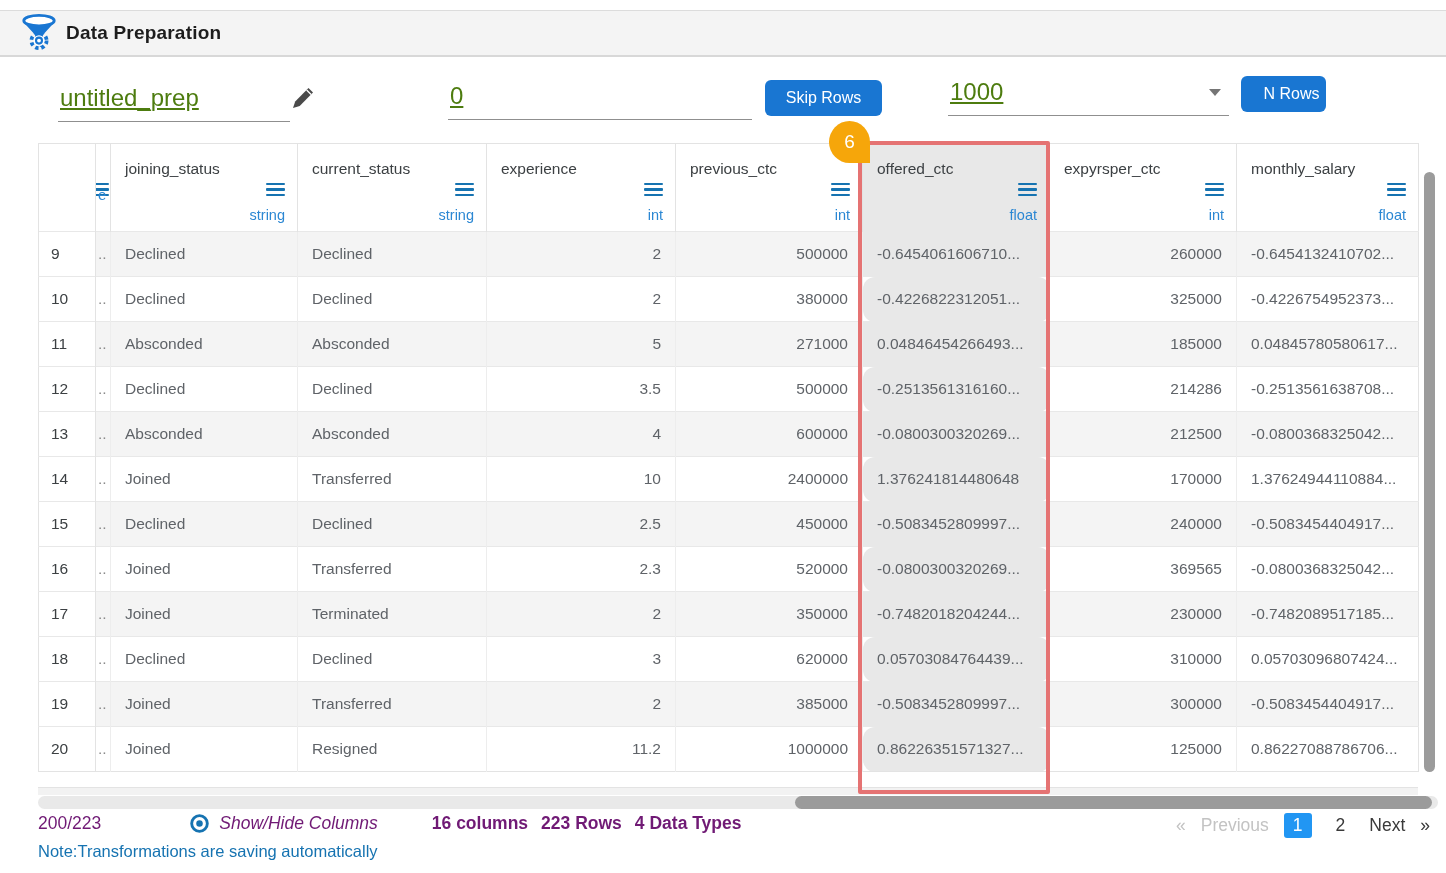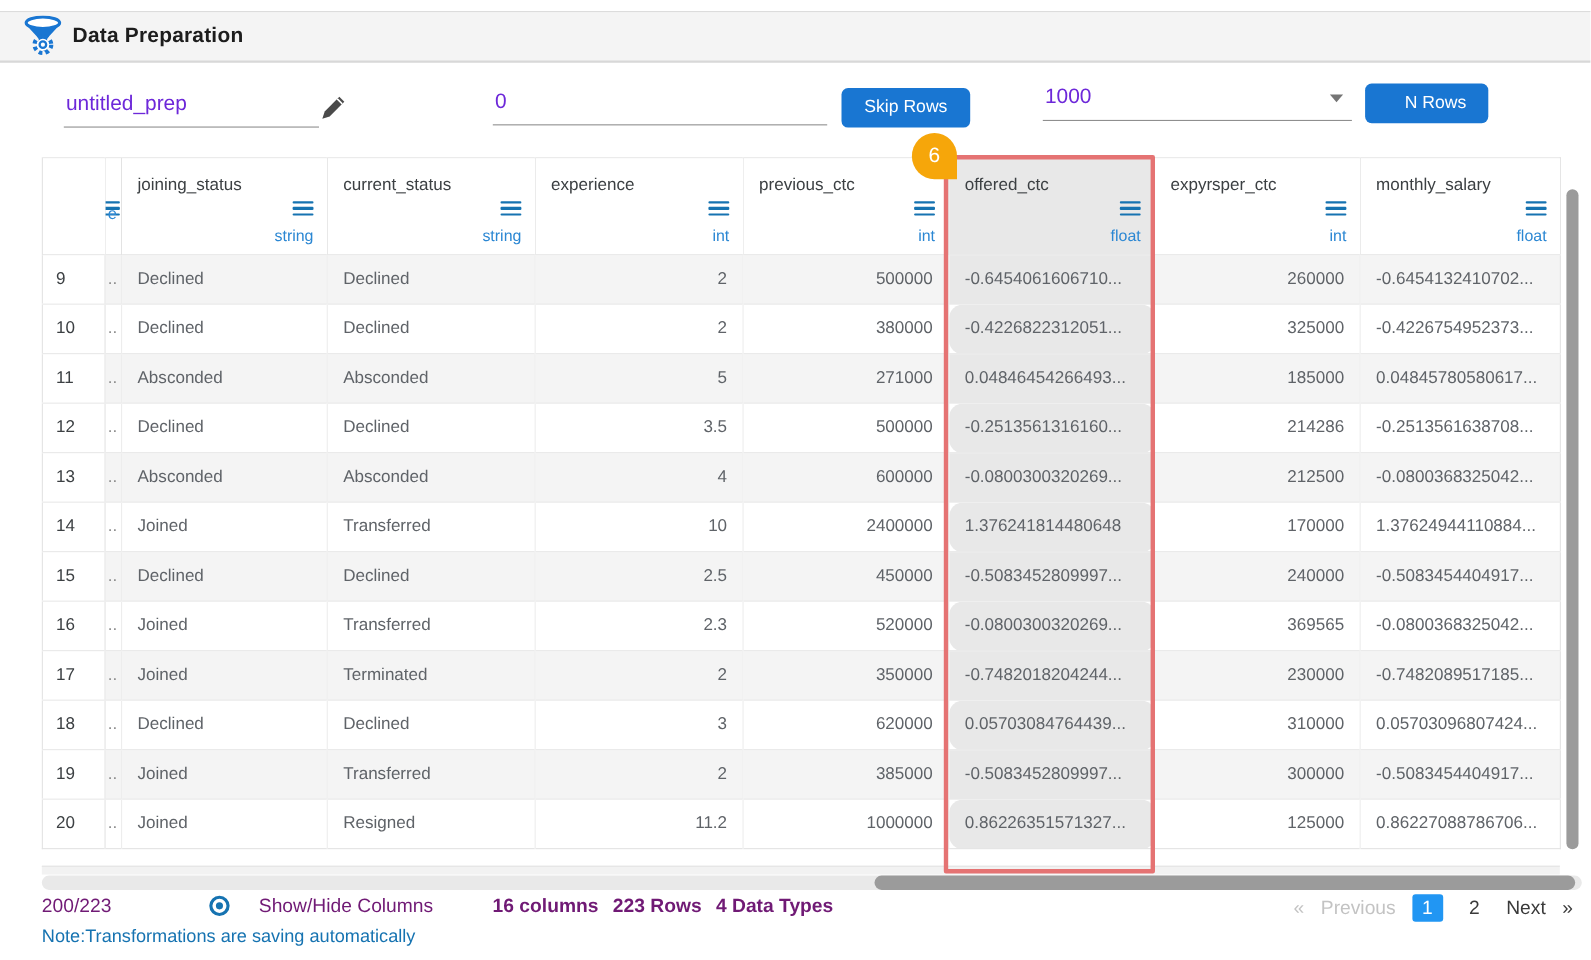--- a/index.html
+++ b/index.html
@@ -7,32 +7,32 @@
   #app { position:relative; width:1446px; height:873px; background:#fff; }
 
   
   .topbar { position:absolute; top:10px; left:0; width:1446px; height:47px;
             background:#f4f4f4; border-top:1px solid #dcdcdc; border-bottom:2px solid #d8d8d8;
             display:flex; align-items:center; padding-left:20px; }
   .topbar .logo { width:38px; height:38px; margin-right:8px; }
   .topbar .title { font-size:19px; font-weight:700; color:#1d1d1d; letter-spacing:.2px; }
 
   
-  .field { position:absolute; border-bottom:1px solid #8f8f8f; font-size:19px; color:#6d28d9;
-           padding:4px 2px 9px 2px; background:transparent; }
+  .field { position:absolute; border-bottom:1px solid #8f8f8f; font-size:24px; color:#4d7c0f;
+           padding:4px 2px 9px 2px; background:transparent;text-decoration:underline; }
   .prep-name { left:58px; top:80px; width:232px; }
   .skip-value { left:448px; top:78px; width:304px; }
   .rows-select { left:948px; top:74px; width:281px; display:flex; justify-content:space-between; align-items:center; cursor:pointer; }
   .caret { width:0; height:0; border-left:6px solid transparent; border-right:6px solid transparent;
            border-top:7px solid #757575; margin-right:6px; }
   .pencil { position:absolute; left:291px; top:86px; width:24px; height:24px; cursor:pointer; }
   .btn { position:absolute; background:#1976d2; color:#fff; border:none; border-radius:6px;
          font-family:"Liberation Sans", sans-serif; font-size:16px; font-weight:500; cursor:pointer; }
   .btn-skip { left:765px; top:80px; width:117px; height:36px; }
-  .btn-nrows { left:1241px; top:76px; width:112px; height:36px;padding-left:16px; }
+  .btn-nrows { left:1241px; top:76px; width:85px; height:36px;padding-left:16px; }
 
   
   .table-wrap { position:absolute; left:38px; top:143px; width:1380px; }
   table { border-collapse:collapse; table-layout:fixed; width:1380px;
           border:1px solid #e3e3e3; }
   th { position:relative; height:88px; vertical-align:top; text-align:left; font-weight:400;
        font-size:15.5px; color:#3c4043; padding:16px 12px 6px 14px;
        border-left:1px solid #e3e3e3; background:#fff; cursor:pointer; }
   th .menu-icon { position:absolute; right:12px; bottom:32px; width:19px; }
   th .menu-icon i { display:block; height:2.5px; background:#1673b1; margin-bottom:3px; border-radius:1px; }
@@ -64,21 +64,21 @@
                    background:#e9e9e9; border-radius:7px; }
   .hscroll-thumb { position:absolute; left:757px; top:0; width:637px; height:13px;
                    background:#9b9b9b; border-radius:7px; cursor:grab; }
   .vscroll-thumb { position:absolute; left:1424px; top:172px; width:11px; height:600px;
                    background:#9b9b9b; border-radius:6px; cursor:grab; z-index:7; }
 
   
   .footer { position:absolute; left:38px; top:813px; display:flex; align-items:center;
             color:#701a75; font-size:17.5px; }
   .footer .count { margin-right:88px; }
-  .footer .showhide { display:flex; align-items:flex-start; gap:25px; margin-right:54px; cursor:pointer; }
+  .footer .showhide { display:flex; align-items:flex-start; gap:9px; margin-right:54px; cursor:pointer;font-style:italic; }
   .footer .summary { display:flex; gap:13px;font-weight:bold; }
   .note { position:absolute; left:38px; top:842px; color:#1673b1; font-size:16.5px; }
 
   .pagination { position:absolute; top:813px; right:16px; display:flex; align-items:center;
                 gap:15px; font-size:17.5px; color:#3a3a3a; }
   .pagination .dis { color:#c3c3c3; cursor:default; }
   .pagination .page { cursor:pointer; padding:2px 9px; }
   .pagination .page.active { background:#2196f3; color:#fff; border-radius:3px; cursor:default; }
   .pagination .nav { cursor:pointer; }
 </style>

